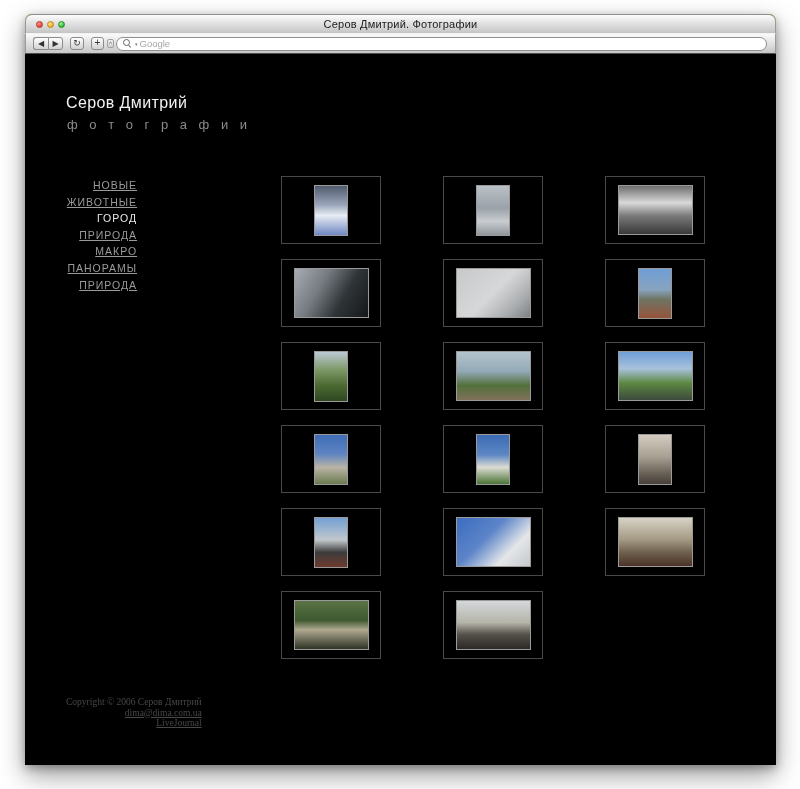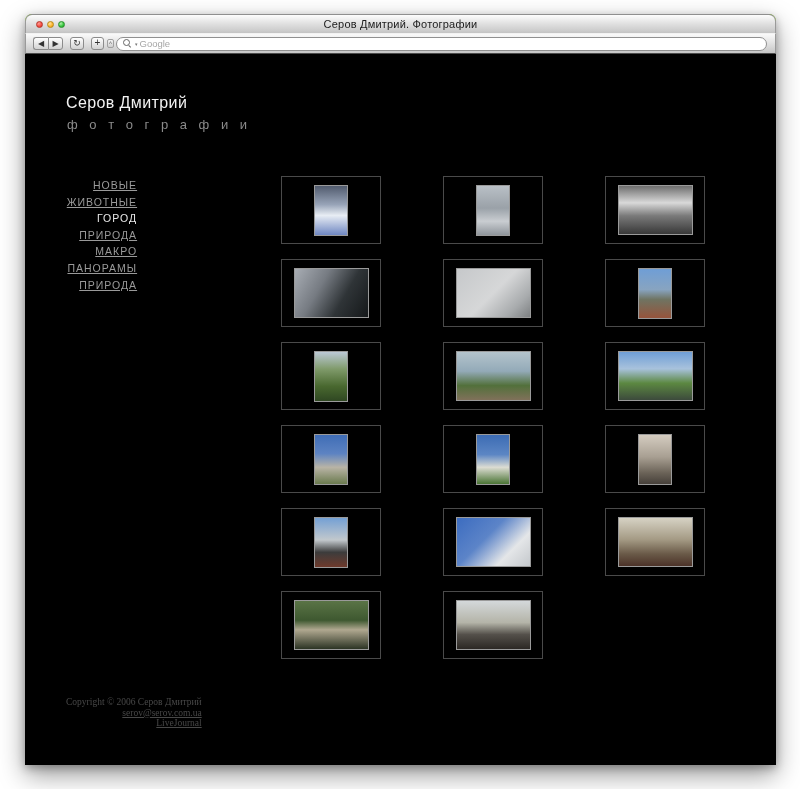--- a/index.html
+++ b/index.html
@@ -201,19 +201,19 @@
           <div class="cell">
             <div class="thumb landscape" style="background: linear-gradient(rgb(90, 116, 70) 0%, rgb(62, 88, 48) 40%, rgb(176, 168, 144) 60%, rgb(44, 52, 36) 100%);"></div>
           </div>
           <div class="cell">
             <div class="thumb landscape" style="background: linear-gradient(rgb(212, 216, 218) 0%, rgb(180, 180, 168) 45%, rgb(84, 80, 74) 70%, rgb(44, 40, 36) 100%);"></div>
           </div>
         </div>
 
       <div class="footer">
         <div>Copyright © 2006 Серов Дмитрий</div>
-        <div><a>serov@serov.com.ua</a></div>
+        <div><a>dima@dima.com.ua</a></div>
         <div><a>LiveJournal</a></div>
       </div>
     </div>
 
   </div>
 </div>
 
 </body></html>

